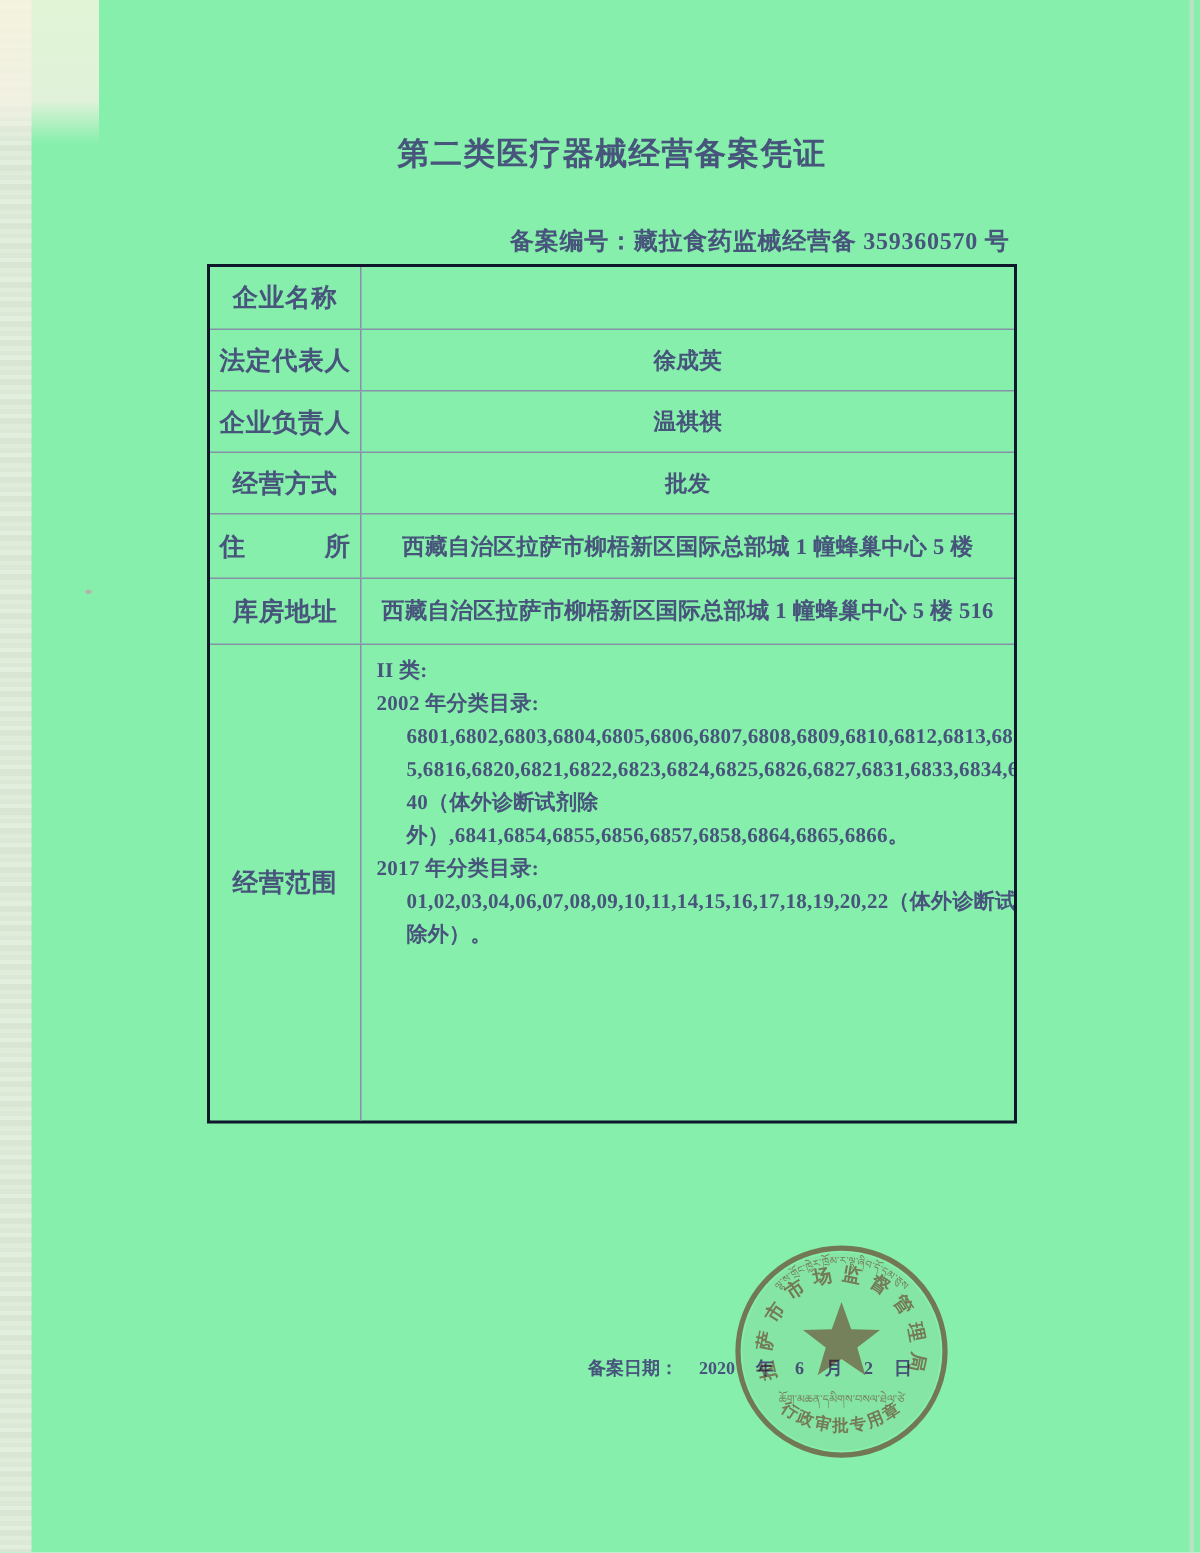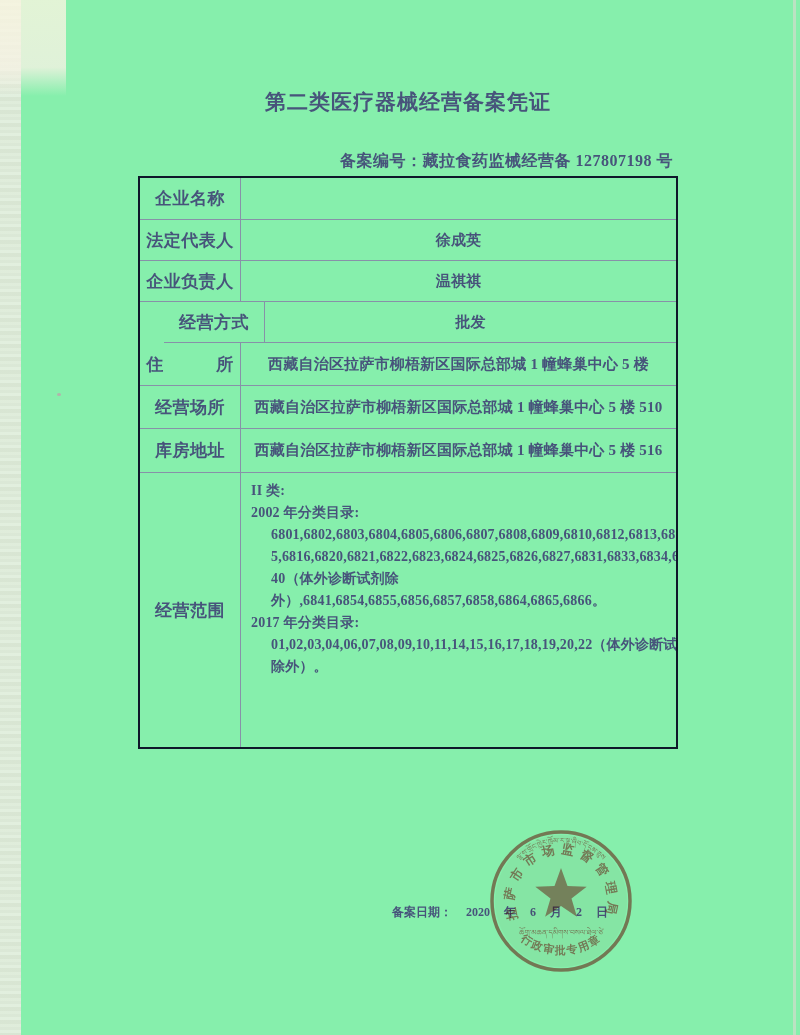--- a/index.html
+++ b/index.html
@@ -52,21 +52,21 @@
     width:101px;box-sizing:border-box;border-right:1.5px solid #8791a8;
     display:flex;align-items:center;justify-content:center;
     font-size:17px;font-weight:bold;letter-spacing:.5px;
     flex-shrink:0;
   }
   .t-value{
     flex:1;display:flex;align-items:center;justify-content:center;
     font-size:15px;font-weight:bold;letter-spacing:.2px;
     padding:0 6px;
   }
-  .r0{height:41px;} .r1{height:40px;} .r2{height:40px;} .r3{height:40px;margin-left:24px;}
+  .r0{height:41px;} .r1{height:40px;} .r2{height:40px;} .r3{height:40px;}
   .r4{height:42px;} .r5{height:42px;} .r6{height:43px;}
 
   .scope-content{
     display:block;align-items:flex-start;justify-content:flex-start;
     padding:7px 4px 0 10px;overflow:hidden;
   }
   .scope-line{
     font-size:14px;font-weight:bold;line-height:22px;
     white-space:nowrap;
   }
@@ -94,21 +94,21 @@
 
 <div class="page">
 
   <div class="edge-band"></div>
   <div class="corner-cream"></div>
   <div class="right-edge"></div>
   <div class="speck" style="left:57px;top:393px;width:4px;height:3px;"></div>
 
   <h1 class="title">第二类医疗器械经营备案凭证</h1>
 
-  <div class="filing-no"><span>备案编号：</span><span>藏拉食药监械经营备 127807198 号</span></div>
+  <div class="filing-no"><span>备案编号：</span><span>藏拉食药监械经营备 359360570 号</span></div>
 
   <div class="cert-table">
 
     <div class="t-row r0">
       <div class="t-label">
           <span>企业名称</span>
         </div>
     </div>
 
     <div class="t-row r1">
@@ -140,28 +140,20 @@
 
     <div class="t-row r4">
       <div class="t-label">
           <span>住　　　所</span>
         </div>
       <div class="t-value">
           <span>西藏自治区拉萨市柳梧新区国际总部城 1 幢蜂巢中心 5 楼</span>
         </div>
     </div>
 
-    <div class="t-row r5">
-      <div class="t-label">
-          <span>经营场所</span>
-        </div>
-      <div class="t-value">
-          <span>西藏自治区拉萨市柳梧新区国际总部城 1 幢蜂巢中心 5 楼 510</span>
-        </div>
-    </div>
 
     <div class="t-row r6">
       <div class="t-label">
           <span>库房地址</span>
         </div>
       <div class="t-value">
           <span>西藏自治区拉萨市柳梧新区国际总部城 1 幢蜂巢中心 5 楼 516</span>
         </div>
     </div>
 

